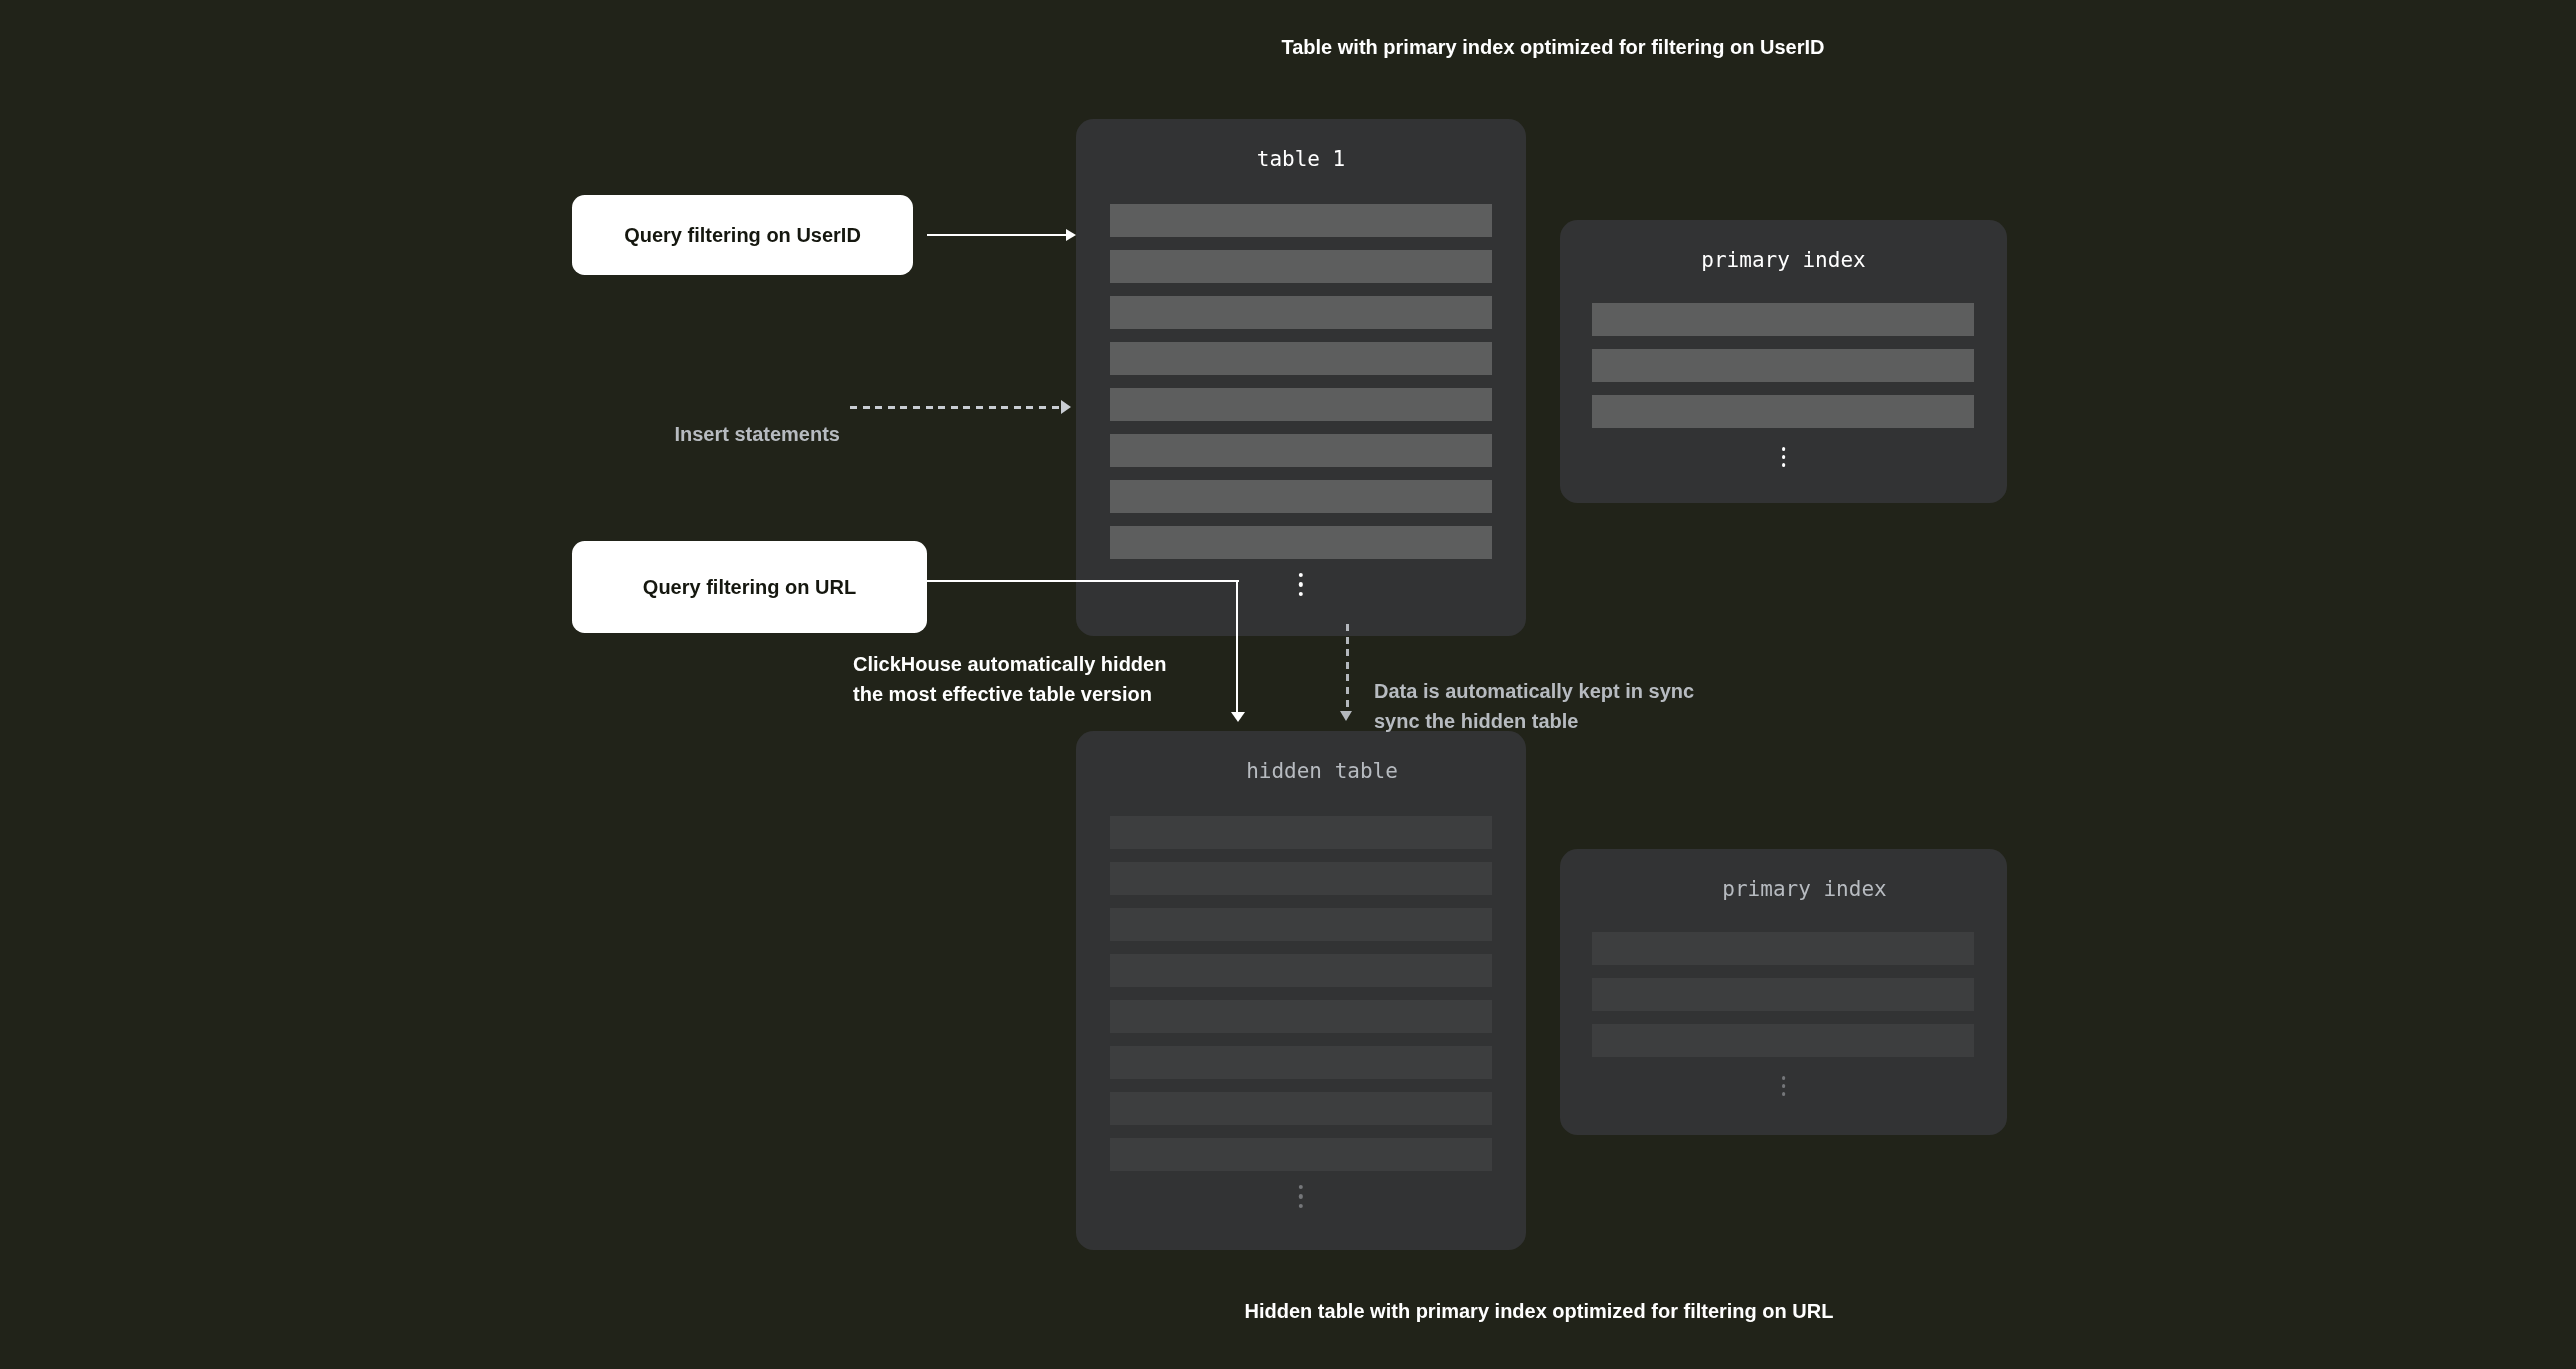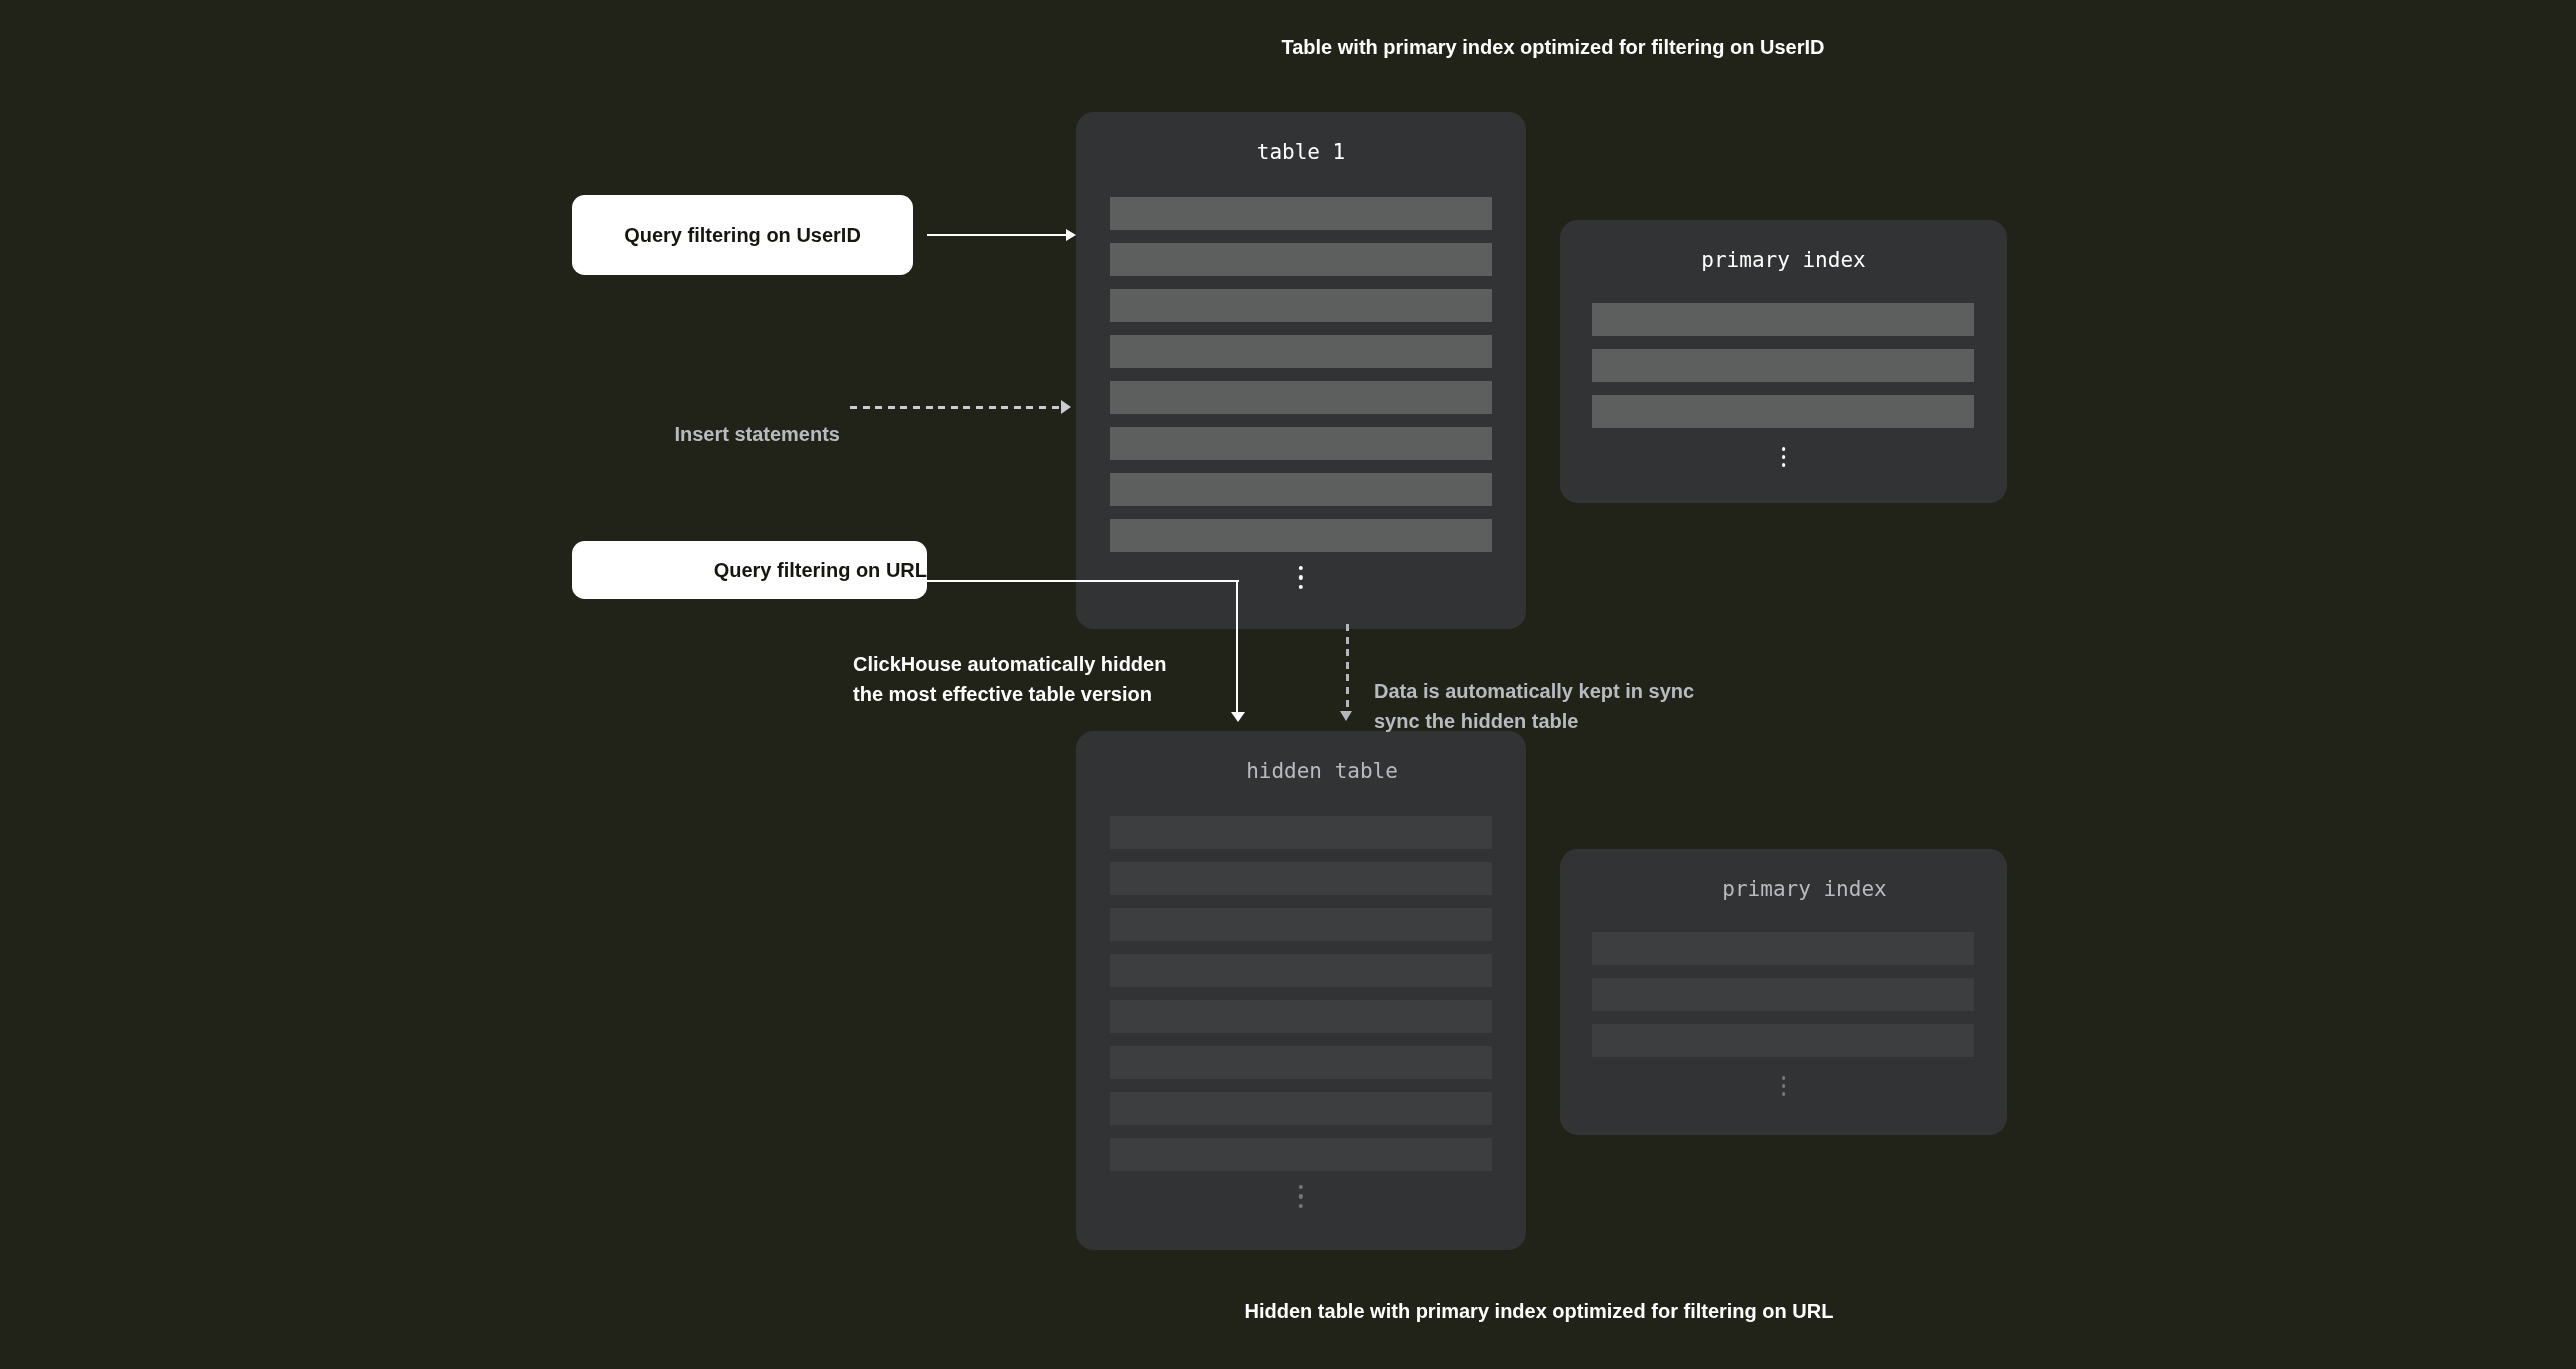--- a/index.html
+++ b/index.html
@@ -80,21 +80,21 @@
   .tri-right-white{border-top:6.3px solid transparent;border-bottom:6.3px solid transparent;border-left:10px solid var(--arrow-white);}
   .tri-right-gray{border-top:7px solid transparent;border-bottom:7px solid transparent;border-left:10.7px solid var(--arrow-gray-light);}
   .tri-down-white{border-left:7px solid transparent;border-right:7px solid transparent;border-top:10px solid var(--arrow-white);}
   .tri-down-gray{border-left:6.3px solid transparent;border-right:6.3px solid transparent;border-top:10px solid var(--arrow-gray);}
 </style>
 </head>
 <body>
 
 <div class="abs caption" style="left:1553px;top:47px;">Table with primary index optimized for filtering on UserID</div>
 
-<div class="abs panel tbl" style="left:1076px;top:112px;width:450px;height:517px;">
+<div class="abs panel tbl" style="left:1076px;top:119px;width:450px;height:517px;">
   <div class="box-title">table 1</div>
   <div class="rows">
       <div class="row"></div>
       <div class="row"></div>
       <div class="row"></div>
       <div class="row"></div>
       <div class="row"></div>
       <div class="row"></div>
       <div class="row"></div>
       <div class="row"></div>
@@ -149,21 +149,21 @@
   <div class="dots">
     <div class="dot"></div>
     <div class="dot"></div>
     <div class="dot"></div>
   </div>
 </div>
 
 <div class="abs chip" style="left:572px;top:195px;width:341px;height:80px;">
   <span>Query filtering on UserID</span>
 </div>
-<div class="abs chip" style="left:572px;top:541px;width:355px;height:58px;justify-content:flex-end;">
+<div class="abs chip" style="left:572px;top:541px;width:355px;height:92px;">
   <span>Query filtering on URL</span>
 </div>
 
 <div class="abs free-label lbl-gray" style="left:639px;top:393px;width:201px;text-align:right;">Insert statements</div>
 
 <div class="abs free-label lbl-white" style="left:853px;top:650px;">
   <div>ClickHouse automatically hidden</div>
   <div>the most effective table version</div>
 </div>
 

